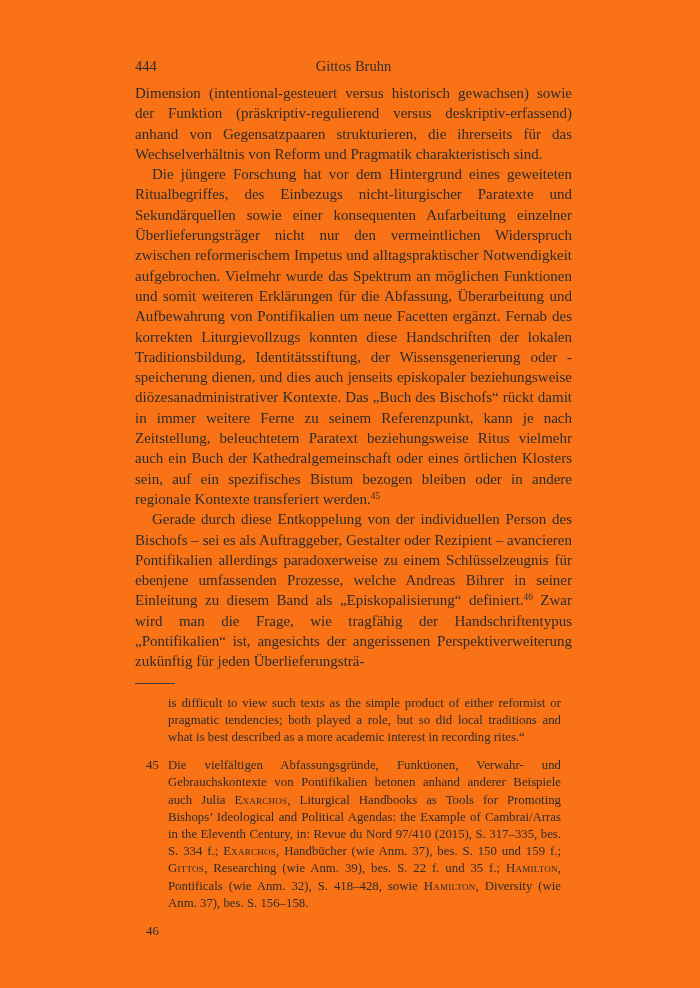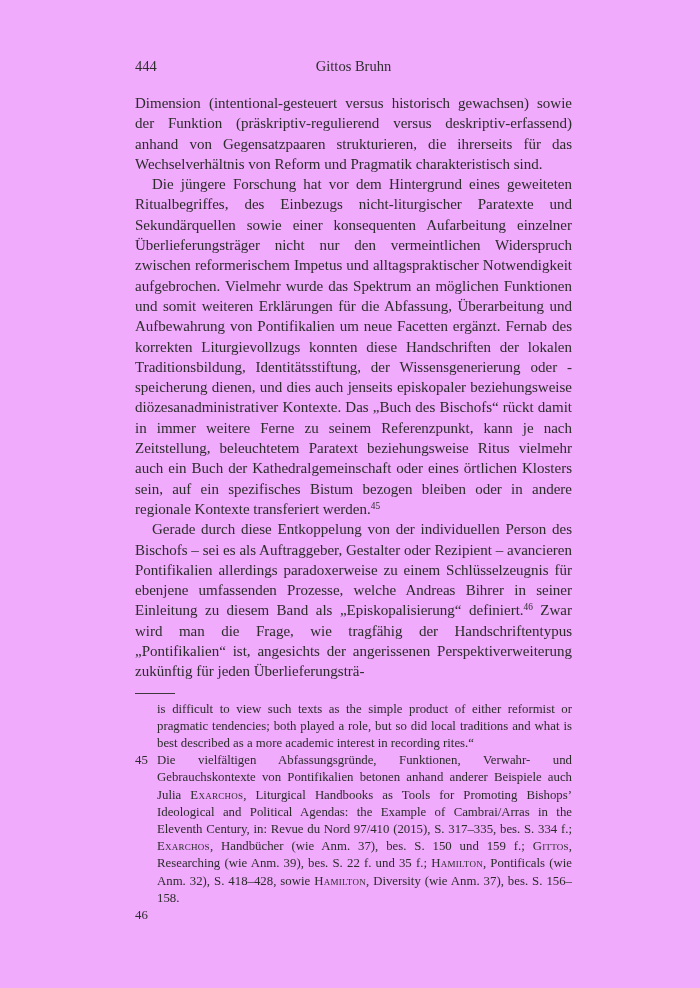--- a/index.html
+++ b/index.html
@@ -9,21 +9,21 @@
   body {
     width: 700px;
     height: 988px;
     background: #e9e9e9;
     font-family: "Liberation Serif", "DejaVu Serif", serif;
   }
   .page {
     position: relative;
     width: 700px;
     height: 988px;
-    background: #f0abfc;
+    background: #f97316;
     color: #2c2c2c;
     overflow: hidden;
   }
   .content {
     position: absolute;
     left: 135px;
     top: 58px;
     width: 437px;
   }
   .running-head {
@@ -39,21 +39,21 @@
     top: 0;
   }
   .running-head .head-title {
     position: absolute;
     left: 0;
     right: 0;
     top: 0;
     text-align: center;
   }
   .body-text {
-    margin-top: 19px;
+    margin-top: 9px;
     font-size: 15px;
     line-height: 20.3px;
     text-align: justify;
     color: #2c2c2c;
   }
   .body-text p {
     margin: 0;
     padding: 0;
   }
   .body-text p.indent {
@@ -80,21 +80,21 @@
   }
   .footnotes {
     font-size: 12.8px;
     line-height: 17.2px;
     text-align: justify;
     color: #2c2c2c;
   }
   .footnote {
     position: relative;
     padding-left: 22px;
-    margin: 0;
+    margin: 11px;
   }
   .footnote .fn-num {
     position: absolute;
     left: 0;
     top: 0;
   }
 </style>
 </head>
 <body>
 

